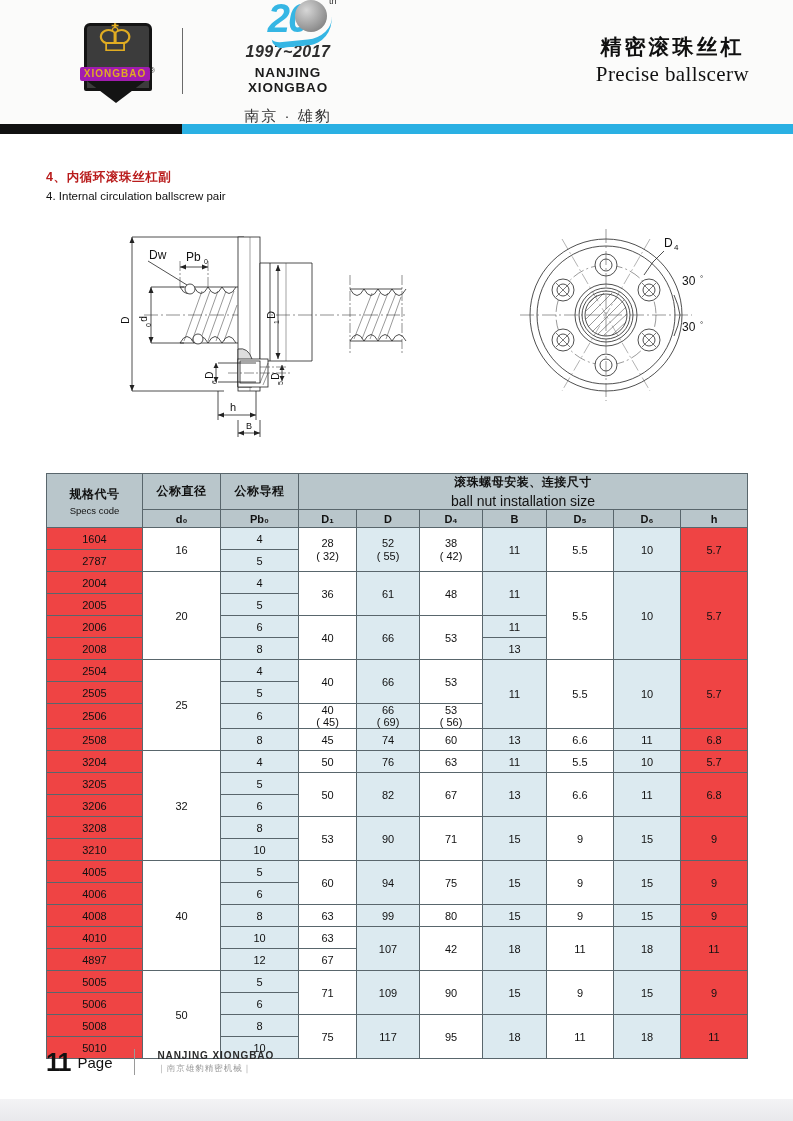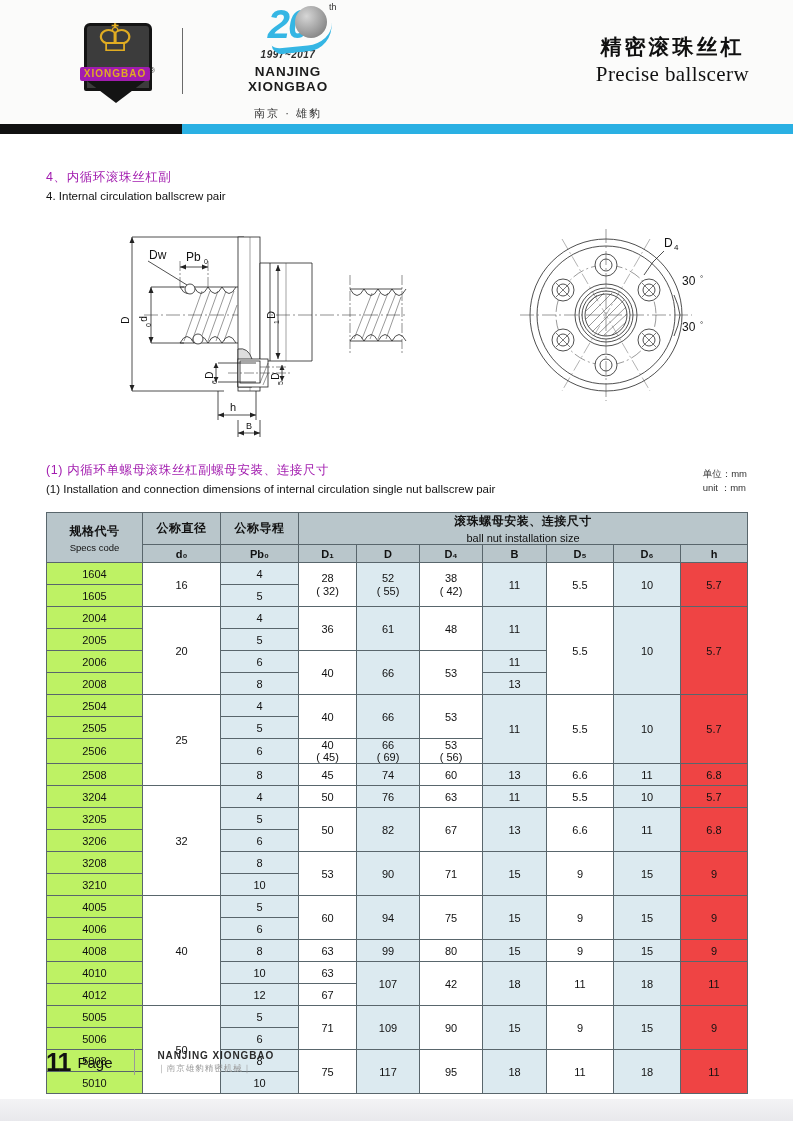--- a/index.html
+++ b/index.html
@@ -118,36 +118,36 @@
     border-radius: 0 0 40px 16px;
     transform: rotate(-6deg);
   }
   .anniv-th {
     position: absolute;
     left: 116px; top: 0px;
     font-size: 9px;
     color: #333;
   }
   .anniv-years {
-    font-size: 10px;
+    font-size: 16px;
     font-style: italic;
     font-weight: bold;
     color: #2e2e2e;
     letter-spacing: 0.5px;
     margin-top: 1px;
   }
   .anniv-en {
     font-size: 13.5px;
     font-weight: bold;
     color: #1b1b1b;
     letter-spacing: 0.8px;
     margin-top: 4px;
   }
   .anniv-cn {
-    font-size: 11px;
+    font-size: 15px;
     color: #333;
     letter-spacing: 2px;
     margin-top: 12px;
   }
   .header-title {
     margin-left: auto;
     padding-right: 44px;
     text-align: center;
     flex: 0 0 auto;
   }
@@ -175,22 +175,22 @@
   }
   .rule-black { width: 182px; background: #111111; }
   .rule-blue  { flex: 1; background: #2ab0e3; }
 
   
   .content { padding: 0 46px; box-sizing: border-box; }
 
   .section-head { margin-top: 34px; }
   .sec-cn {
     font-size: 12.5px;
-    font-weight: normal;
-    color: #a21caf;
+    font-weight: bold;
+    color: #b91c1c;
     letter-spacing: 0.6px;
     line-height: 1.5;
   }
   .sec-en {
     font-size: 11.5px;
     color: #111;
     line-height: 1.5;
     margin-top: 1px;
   }
 
@@ -228,33 +228,33 @@
     text-align: center;
     color: #111;
     font-size: 11px;
     padding: 0;
   }
   .spec-table thead th {
     background: #b9c6cb;
     font-weight: bold;
   }
   .th-group-cn { font-size: 12px; font-weight: bold; letter-spacing: 0.5px; }
-  .th-group-en { font-size: 11px; font-weight: normal; margin-top: 2px; }
+  .th-group-en { font-size: 14px; font-weight: normal; margin-top: 2px; }
   .th-specs-cn { font-size: 12px; font-weight: bold; letter-spacing: 0.5px; }
   .th-specs-en { font-size: 9.5px; font-weight: normal; margin-top: 2px; }
   .th-sym {
     background: #cfd9dd;
     font-weight: normal;
     font-size: 11.5px;
     height: 17px;
   }
 
   tbody td { height: 21px; }
   
-  .c-code { background: #bef264; }
+  .c-code { background: #ef4444; }
   .c-d0   { background: #ffffff; }
   .c-pb   { background: #dceaf0; }
   .c-d1   { background: #ffffff; }
   .c-dd   { background: #dceaf0; }
   .c-d4   { background: #ffffff; }
   .c-b    { background: #dceaf0; }
   .c-d5   { background: #ffffff; }
   .c-d6   { background: #dceaf0; }
   .c-h    { background: #ef4444; }
 
@@ -536,28 +536,20 @@
         <path d="M 160 80 A 70 70 0 0 1 166 100" stroke="#222"></path>
         <path d="M 166 100 A 70 70 0 0 1 160 121" stroke="#222"></path>
         <text x="168" y="70" stroke="none" fill="#111" font-size="12">30</text>
         <text x="186" y="66" stroke="none" fill="#111" font-size="8">°</text>
         <text x="168" y="116" stroke="none" fill="#111" font-size="12">30</text>
         <text x="186" y="112" stroke="none" fill="#111" font-size="8">°</text>
       </svg>
     </div>
   </div>
 
-  <div class="subsection">
-    <div class="sec-cn">(1) 内循环单螺母滚珠丝杠副螺母安装、连接尺寸</div>
-    <div class="sec-en">(1) Installation and connection dimensions of internal circulation single nut ballscrew pair</div>
-    <div class="unit-note">
-      <div>单位：mm</div>
-      <div>unit ：mm</div>
-    </div>
-  </div>
 
   <table class="spec-table">
     <colgroup>
       <col style="width:96px">
         <col style="width:78px">
         <col style="width:78px">
       <col style="width:58px">
         <col style="width:63px">
         <col style="width:63px">
       <col style="width:64px">
@@ -610,21 +602,21 @@
           <td class="c-d4 two-line" rowspan="2">
             <span class="paren">38</span>
             <span class="paren">( 42)</span>
           </td>
           <td class="c-b" rowspan="2">11</td>
           <td class="c-d5" rowspan="2">5.5</td>
           <td class="c-d6" rowspan="2">10</td>
           <td class="c-h" rowspan="2">5.7</td>
         </tr>
         <tr>
-          <td class="c-code">1605</td>
+          <td class="c-code">2787</td>
           <td class="c-pb">5</td>
         </tr>
         <tr>
           <td class="c-code">2004</td>
           <td class="c-d0" rowspan="4">20</td>
           <td class="c-pb">4</td>
           <td class="c-d1" rowspan="2">36</td>
           <td class="c-dd" rowspan="2">61</td>
           <td class="c-d4" rowspan="2">48</td>
           <td class="c-b" rowspan="2">11</td>
@@ -766,21 +758,21 @@
           <td class="c-pb">10</td>
           <td class="c-d1">63</td>
           <td class="c-dd" rowspan="2">107</td>
           <td class="c-d4" rowspan="2">42</td>
           <td class="c-b" rowspan="2">18</td>
           <td class="c-d5" rowspan="2">11</td>
           <td class="c-d6" rowspan="2">18</td>
           <td class="c-h" rowspan="2">11</td>
         </tr>
         <tr>
-          <td class="c-code">4012</td>
+          <td class="c-code">4897</td>
           <td class="c-pb">12</td>
           <td class="c-d1">67</td>
         </tr>
         <tr>
           <td class="c-code">5005</td>
           <td class="c-d0" rowspan="4">50</td>
           <td class="c-pb">5</td>
           <td class="c-d1" rowspan="2">71</td>
           <td class="c-dd" rowspan="2">109</td>
           <td class="c-d4" rowspan="2">90</td>

